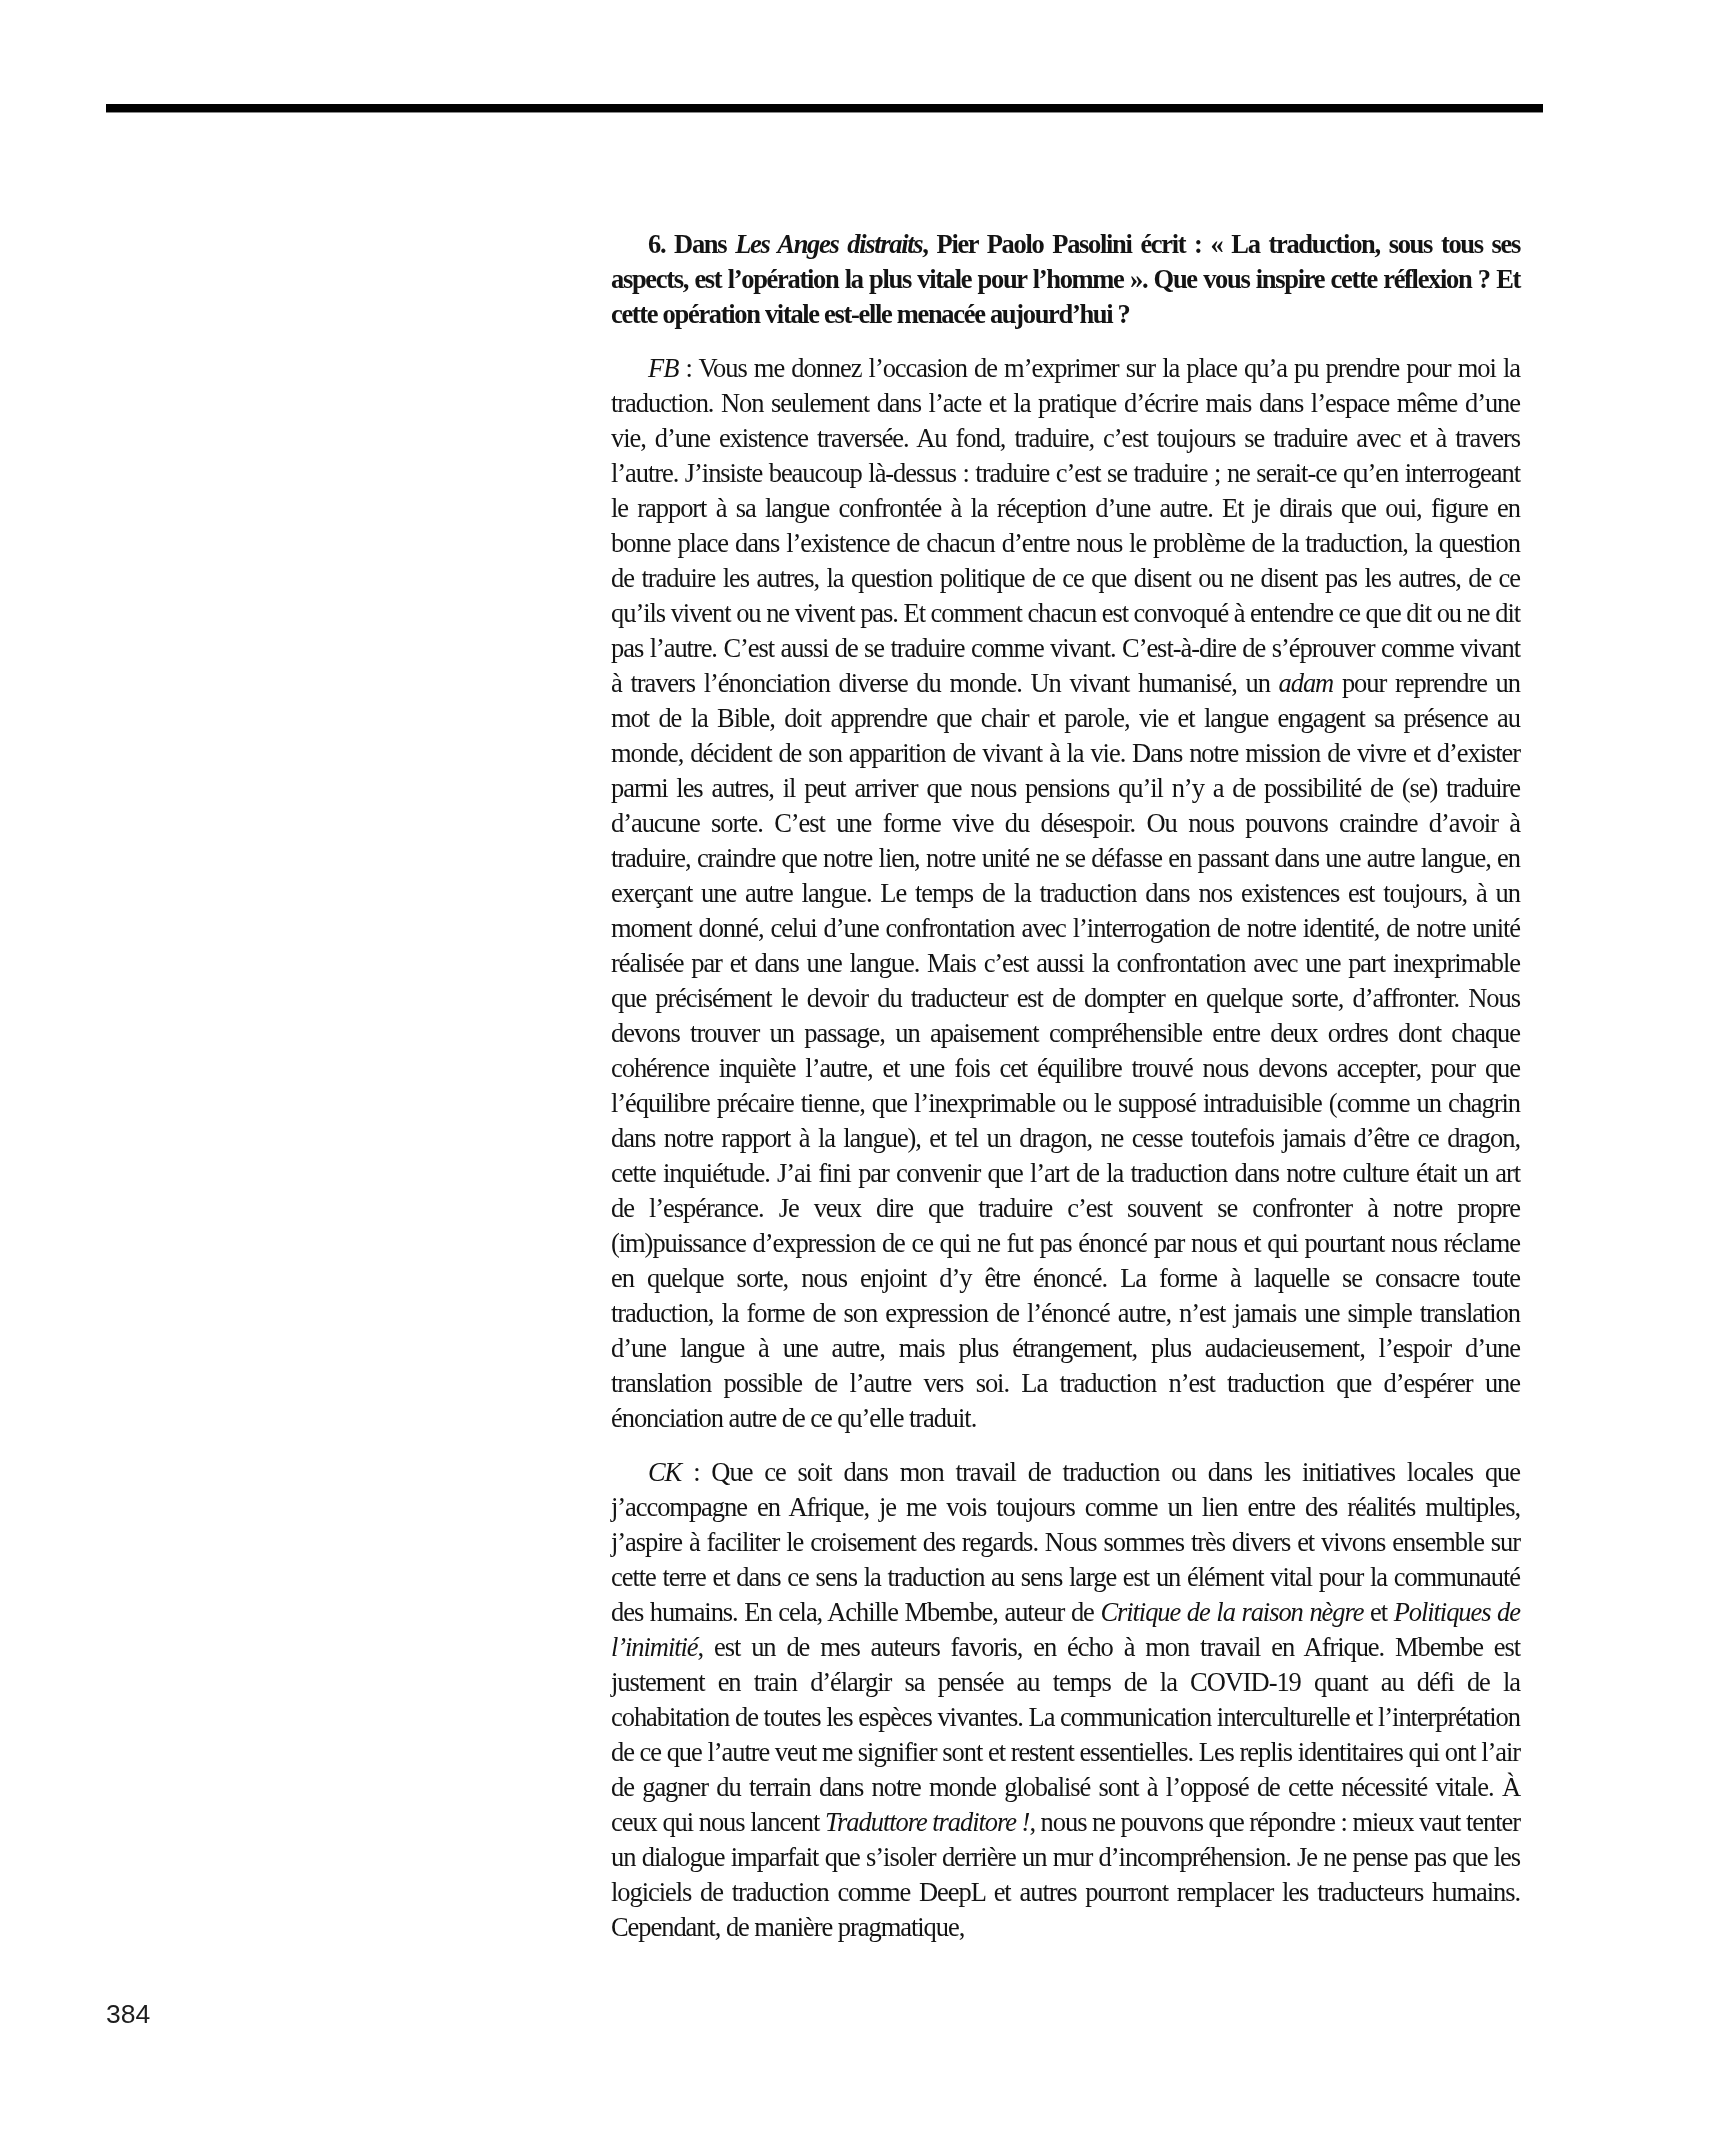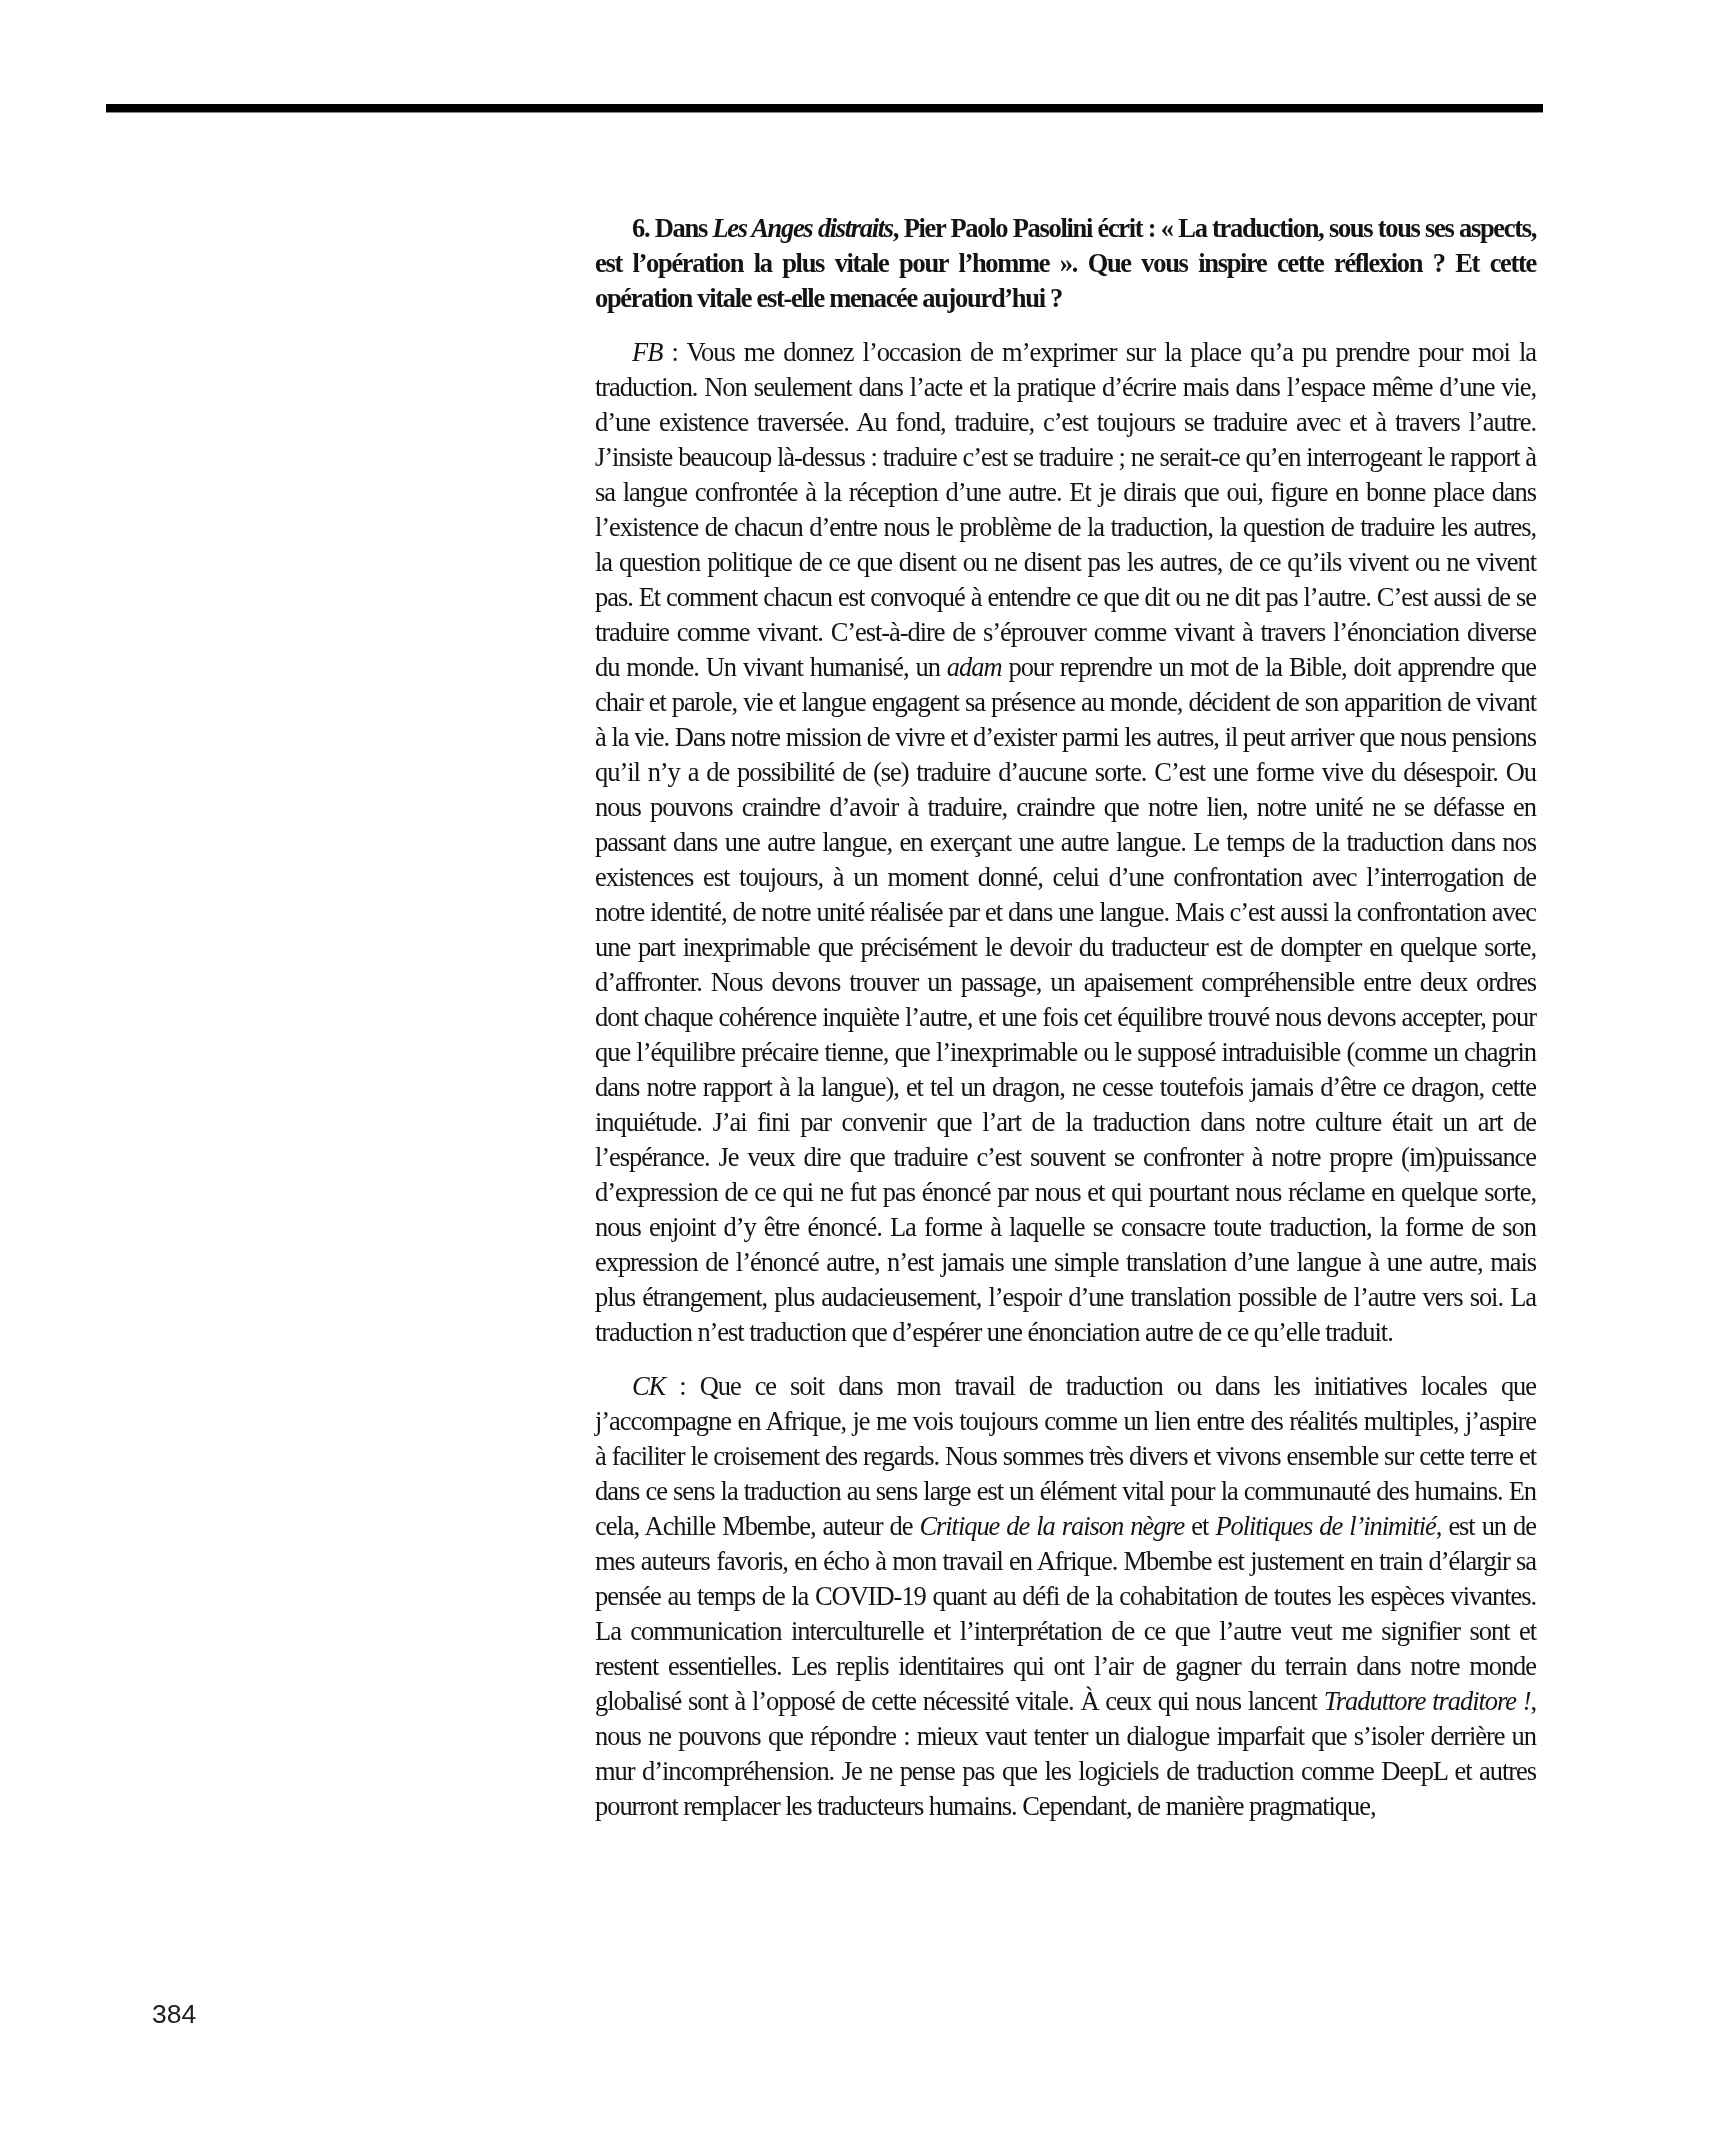--- a/index.html
+++ b/index.html
@@ -30,21 +30,21 @@
     top: 211px;
     width: 941px;
     font-size: 26.5px;
     line-height: 35px;
     letter-spacing: -0.04em;
     text-align: justify;
     hyphens: auto;
     -webkit-hyphens: auto;
   }
   .text-block p {
-    margin: 0;
+    margin: 16px;
     text-indent: 37px;
   }
   .text-block p + p {
     margin-top: 19px;
   }
   p.question {
     font-weight: bold;
     letter-spacing: -0.05em;
   }
   .italic {
@@ -52,21 +52,20 @@
   }
   .page-number {
     position: absolute;
     left: 106px;
     top: 2001px;
     font-family: "Liberation Sans", sans-serif;
     font-size: 26.5px;
     line-height: 26.5px;
     letter-spacing: 0;
     color: #1d1d1d;
-    margin-left: 46px;
   }
 </style>
 </head>
 <body>
 
 <div class="top-rule"></div>
 
 <main class="text-block">
 
   <p class="question"><span>6. Dans </span><span class="italic">Les Anges distraits</span><span>, Pier Paolo Pasolini écrit&nbsp;: «&nbsp;La traduction, sous tous ses aspects, est l’opération la plus vitale pour l’homme&nbsp;». Que vous inspire cette réflexion&nbsp;? Et cette opération vitale est-elle menacée aujourd’hui&nbsp;?</span></p>

